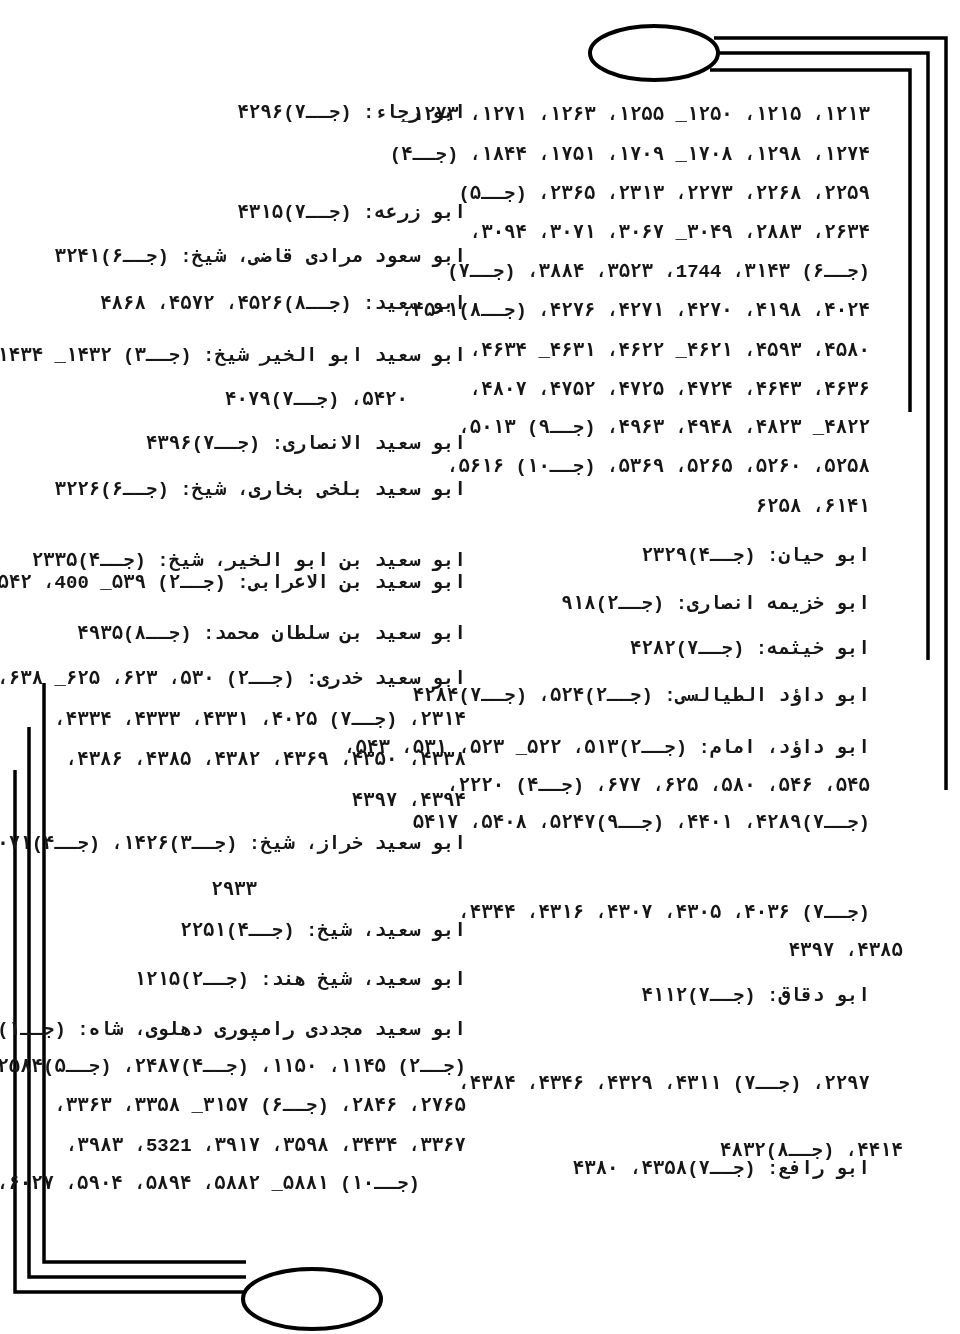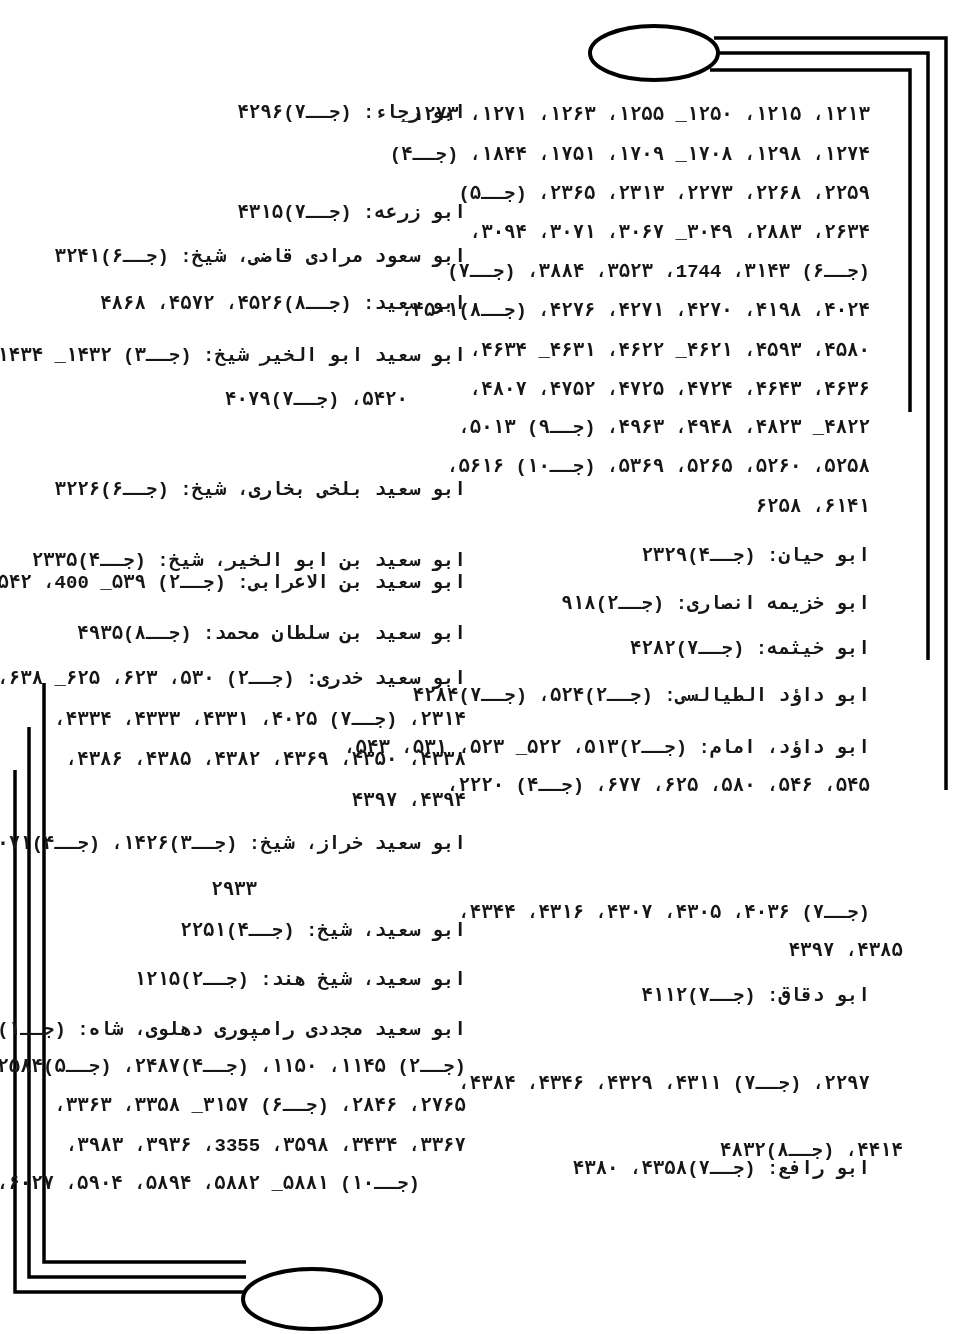--- a/index.html
+++ b/index.html
@@ -41,44 +41,46 @@
   <div class="ln" style="top:413px">۴۸۲۲_ ۴۸۲۳، ۴۹۴۸، ۴۹۶۳، (جــ۹) ۵۰۱۳،</div>
   <div class="ln" style="top:452px">۵۲۵۸، ۵۲۶۰، ۵۲۶۵، ۵۳۶۹، (جــ۱۰) ۵۶۱۶،</div>
   <div class="ln" style="top:492px">۶۱۴۱، ۶۲۵۸</div>
 
   <div class="ln" style="top:541px">ابو حیان: (جــ۴)۲۳۲۹</div>
   <div class="ln" style="top:589px">ابو خزیمه انصاری: (جــ۲)۹۱۸</div>
   <div class="ln" style="top:634px">ابو خیثمه: (جــ۷)۴۲۸۲</div>
   <div class="ln" style="top:681px">ابو داؤد الطیالسی: (جــ۲)۵۲۴، (جــ۷)۴۲۸۴</div>
   <div class="ln" style="top:733px">ابو داؤد، امام: (جــ۲)۵۱۳، ۵۲۲_ ۵۲۳، ۵۳۱، ۵۴۳،</div>
   <div class="ln" style="top:771px">۵۴۵، ۵۴۶، ۵۸۰، ۶۲۵، ۶۷۷، (جــ۴) ۲۲۲۰،</div>
+  <div class="ln" style="top:808px">(جــ۷)۴۲۸۹، ۴۴۰۱، (جــ۹)۵۲۴۷، ۵۴۰۸، ۵۴۱۷</div>
   <div class="ln" style="top:898px">(جــ۷) ۴۰۳۶، ۴۳۰۵، ۴۳۰۷، ۴۳۱۶، ۴۳۴۴،</div>
   <div class="ln" style="top:936px;right:57px">۴۳۸۵، ۴۳۹۷</div>
   <div class="ln" style="top:981px">ابو دقاق: (جــ۷)۴۱۱۲</div>
   <div class="ln" style="top:1069px">۲۲۹۷، (جــ۷) ۴۳۱۱، ۴۳۲۹، ۴۳۴۶، ۴۳۸۴،</div>
   <div class="ln" style="top:1136px;right:57px">۴۴۱۴، (جــ۸)۴۸۳۲</div>
   <div class="ln" style="top:1154px">ابو رافع: (جــ۷)۴۳۵۸، ۴۳۸۰</div>
 
   <div class="ln lc" style="top:98px">ابو رجاء: (جــ۷)۴۲۹۶</div>
   <div class="ln lc" style="top:198px">ابو زرعه: (جــ۷)۴۳۱۵</div>
   <div class="ln lc" style="top:242px">ابو سعود مرادی قاضی، شیخ: (جــ۶)۳۲۴۱</div>
   <div class="ln lc" style="top:289px">ابو سعید: (جــ۸)۴۵۲۶، ۴۵۷۲، ۴۸۶۸</div>
   <div class="ln lc" style="top:341px">ابو سعید ابو الخیر شیخ: (جــ۳) ۱۴۳۲_ ۱۴۳۴، (جــ۹)</div>
   <div class="ln" style="top:385px;right:552px">۵۴۲۰، (جــ۷)۴۰۷۹</div>
+  <div class="ln lc" style="top:429px">ابو سعید الانصاری: (جــ۷)۴۳۹۶</div>
   <div class="ln lc" style="top:475px">ابو سعید بلخی بخاری، شیخ: (جــ۶)۳۲۲۶</div>
   <div class="ln lc" style="top:546px">ابو سعید بن ابو الخیر، شیخ: (جــ۴)۲۳۳۵</div>
   <div class="ln lc" style="top:568px">ابو سعید بن الاعرابی: (جــ۲) ۵۳۹_ 400، ۵۴۲</div>
   <div class="ln lc" style="top:619px">ابو سعید بن سلطان محمد: (جــ۸)۴۹۳۵</div>
   <div class="ln lc" style="top:664px">ابو سعید خدری: (جــ۲) ۵۳۰، ۶۲۳، ۶۲۵_ ۶۳۸، (جــ۴)</div>
   <div class="ln lc" style="top:705px">۲۳۱۴، (جــ۷) ۴۰۲۵، ۴۳۳۱، ۴۳۳۳، ۴۳۳۴،</div>
   <div class="ln lc" style="top:745px">۴۳۳۸، ۴۳۵۰، ۴۳۶۹، ۴۳۸۲، ۴۳۸۵، ۴۳۸۶،</div>
   <div class="ln lc" style="top:786px">۴۳۹۴، ۴۳۹۷</div>
   <div class="ln lc" style="top:829px">ابو سعید خراز، شیخ: (جــ۳)۱۴۲۶، (جــ۴)۲۰۷۱، (جــ۵)</div>
   <div class="ln" style="top:875px;right:703px">۲۹۳۳</div>
   <div class="ln lc" style="top:916px">ابو سعید، شیخ: (جــ۴)۲۲۵۱</div>
   <div class="ln lc" style="top:965px">ابو سعید، شیخ هند: (جــ۲)۱۲۱۵</div>
   <div class="ln lc" style="top:1015px">ابو سعید مجددی رامپوری دهلوی، شاه: (جــ۱) ۴۵۸،</div>
   <div class="ln lc" style="top:1052px">(جــ۲) ۱۱۴۵، ۱۱۵۰، (جــ۴)۲۴۸۷، (جــ۵)۲۵۸۴،</div>
   <div class="ln lc" style="top:1091px">۲۷۶۵، ۲۸۴۶، (جــ۶) ۳۱۵۷_ ۳۳۵۸، ۳۳۶۳،</div>
-  <div class="ln lc" style="top:1131px">۳۳۶۷، ۳۴۳۴، ۳۵۹۸، 3355، ۳۹۳۶، ۳۹۸۳،</div>
+  <div class="ln lc" style="top:1131px">۳۳۶۷، ۳۴۳۴، ۳۵۹۸، ۳۹۱۷، 5321، ۳۹۸۳،</div>
   <div class="ln" style="top:1169px;right:540px">(جــ۱۰) ۵۸۸۱_ ۵۸۸۲، ۵۸۹۴، ۵۹۰۴، ۶۰۲۷،</div>
 
 </div>
 
 </body></html>

